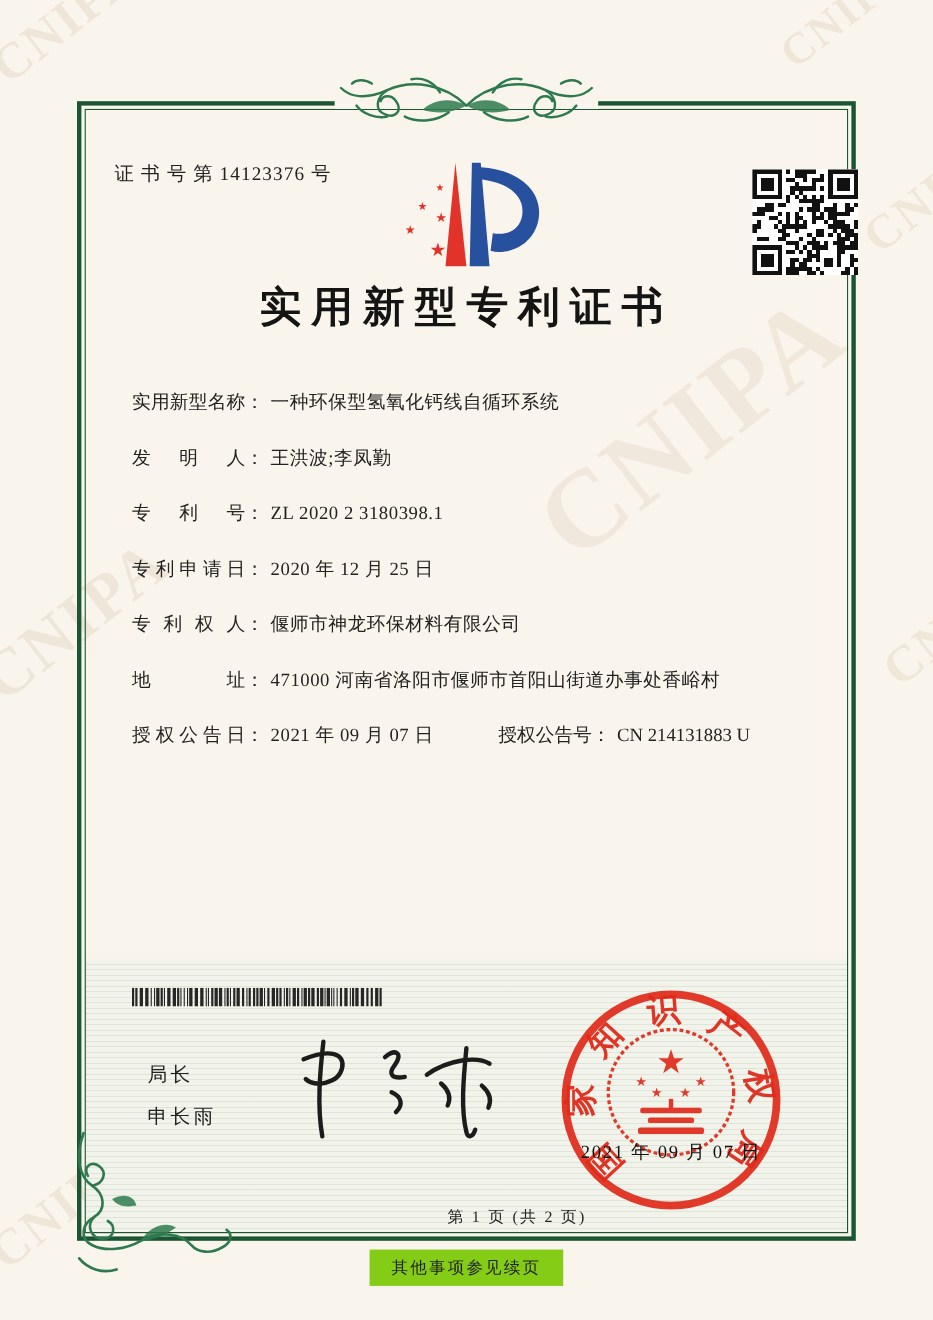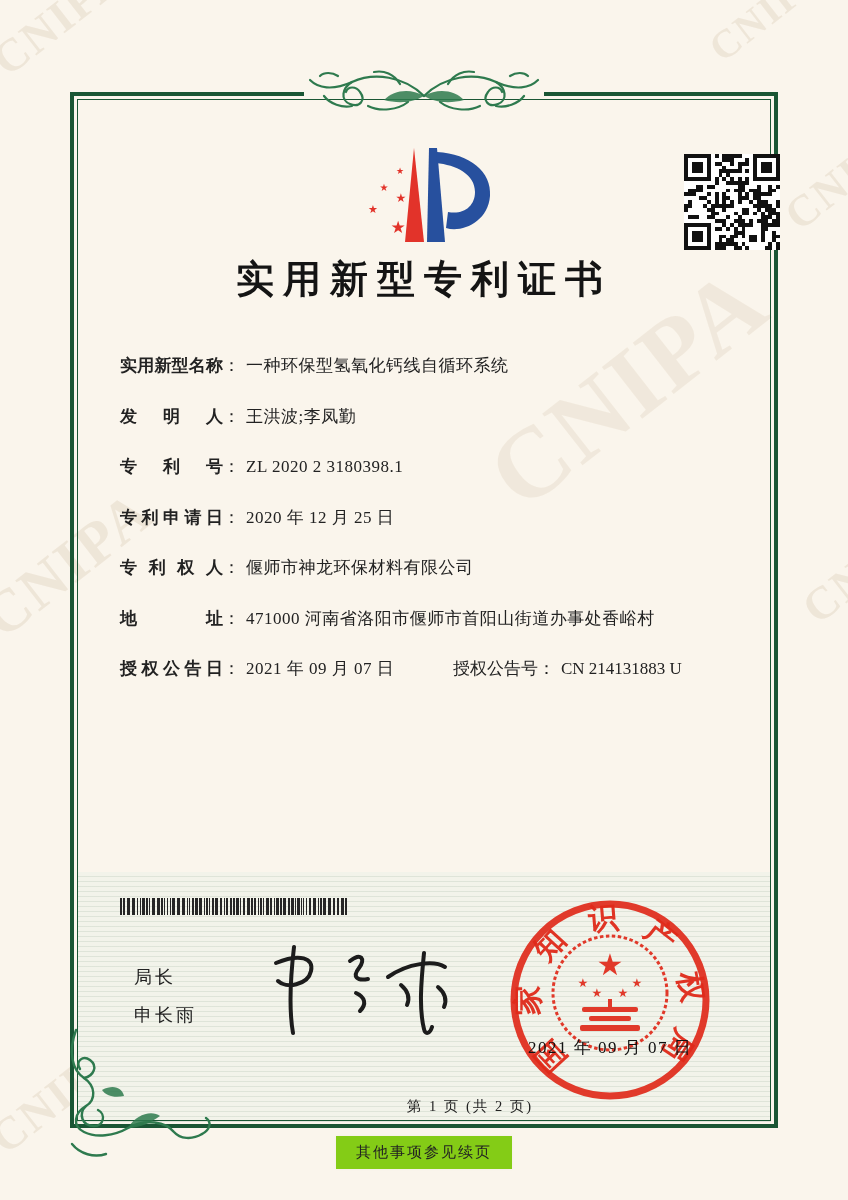--- a/index.html
+++ b/index.html
@@ -53,21 +53,21 @@
   #logo{position:absolute;left:350px;top:140px;width:150px;height:115px;}
   #qr{position:absolute;left:684px;top:154px;width:96px;height:96px;background:#fff;}
   .title{
     position:absolute;left:0;top:254px;width:848px;text-align:center;
     font-size:38px;font-weight:700;letter-spacing:9px;color:#141414;
   }
   .fields{position:absolute;left:120px;top:354px;width:640px;font-size:17px;}
   .frow{height:50.5px;line-height:23px;position:relative;}
   .flabel{
     display:inline-block;width:103px;
-    text-align:justify;text-align-last:justify;vertical-align:top;font-weight:bold;
+    text-align:justify;text-align-last:justify;vertical-align:top;
   }
   .fcolon{display:inline-block;vertical-align:top;margin-right:6px;}
   .fvalue{display:inline-block;vertical-align:top;letter-spacing:.5px;}
   .grant-col{position:absolute;left:333px;top:0;white-space:nowrap;}
   .paras{
     position:absolute;left:104px;top:699px;width:643px;
     font-size:16.5px;line-height:25.5px;text-align:justify;color:#2a2a2a;
   }
   .paras p{margin:0 0 5px 0;text-indent:2em;}
   #barcode{position:absolute;left:120px;top:898px;width:230px;height:17px;}
@@ -128,20 +128,21 @@
     <path d="M24,80 c-8,8 -4,20 8,20 c10,0 12,-12 4,-16"></path>
     <path d="M140,108 c8,-4 10,-12 4,-16"></path>
     <path d="M10,118 c8,10 22,14 34,10"></path>
     <path d="M66,102 C74,88 90,84 98,90 C88,97 78,102 66,102 Z" fill="var(--ornament-green)" stroke="none" opacity="0.85"></path>
     <path d="M40,64 C52,58 60,62 62,70 C52,72 44,70 40,64 Z" fill="var(--ornament-green)" stroke="none" opacity="0.85"></path>
   </g>
 </svg>
 
 <div class="content">
 
+  <div class="cert-no">证 书 号 第 14123376 号</div>
 
   <svg id="logo" viewBox="0 0 150 115">
     <polygon points="64,8 55,102 74,102" fill="var(--logo-red)"></polygon>
     <polygon points="79,8 77,102 95,102 87,8" fill="var(--logo-blue)"></polygon>
     <path d="M87,12 C120,14 142,32 140,56 C138,82 112,93 96,88 L98,72 C114,75 125,66 125,52 C125,34 106,25 86,23 Z" fill="var(--logo-blue)"></path>
     <g fill="var(--logo-red)" font-family="'DejaVu Sans',sans-serif" text-anchor="middle">
       <text x="50" y="34" font-size="9">★</text>
       <text x="34" y="51" font-size="10">★</text>
       <text x="51" y="62" font-size="12">★</text>
       <text x="23" y="73" font-size="11">★</text>

